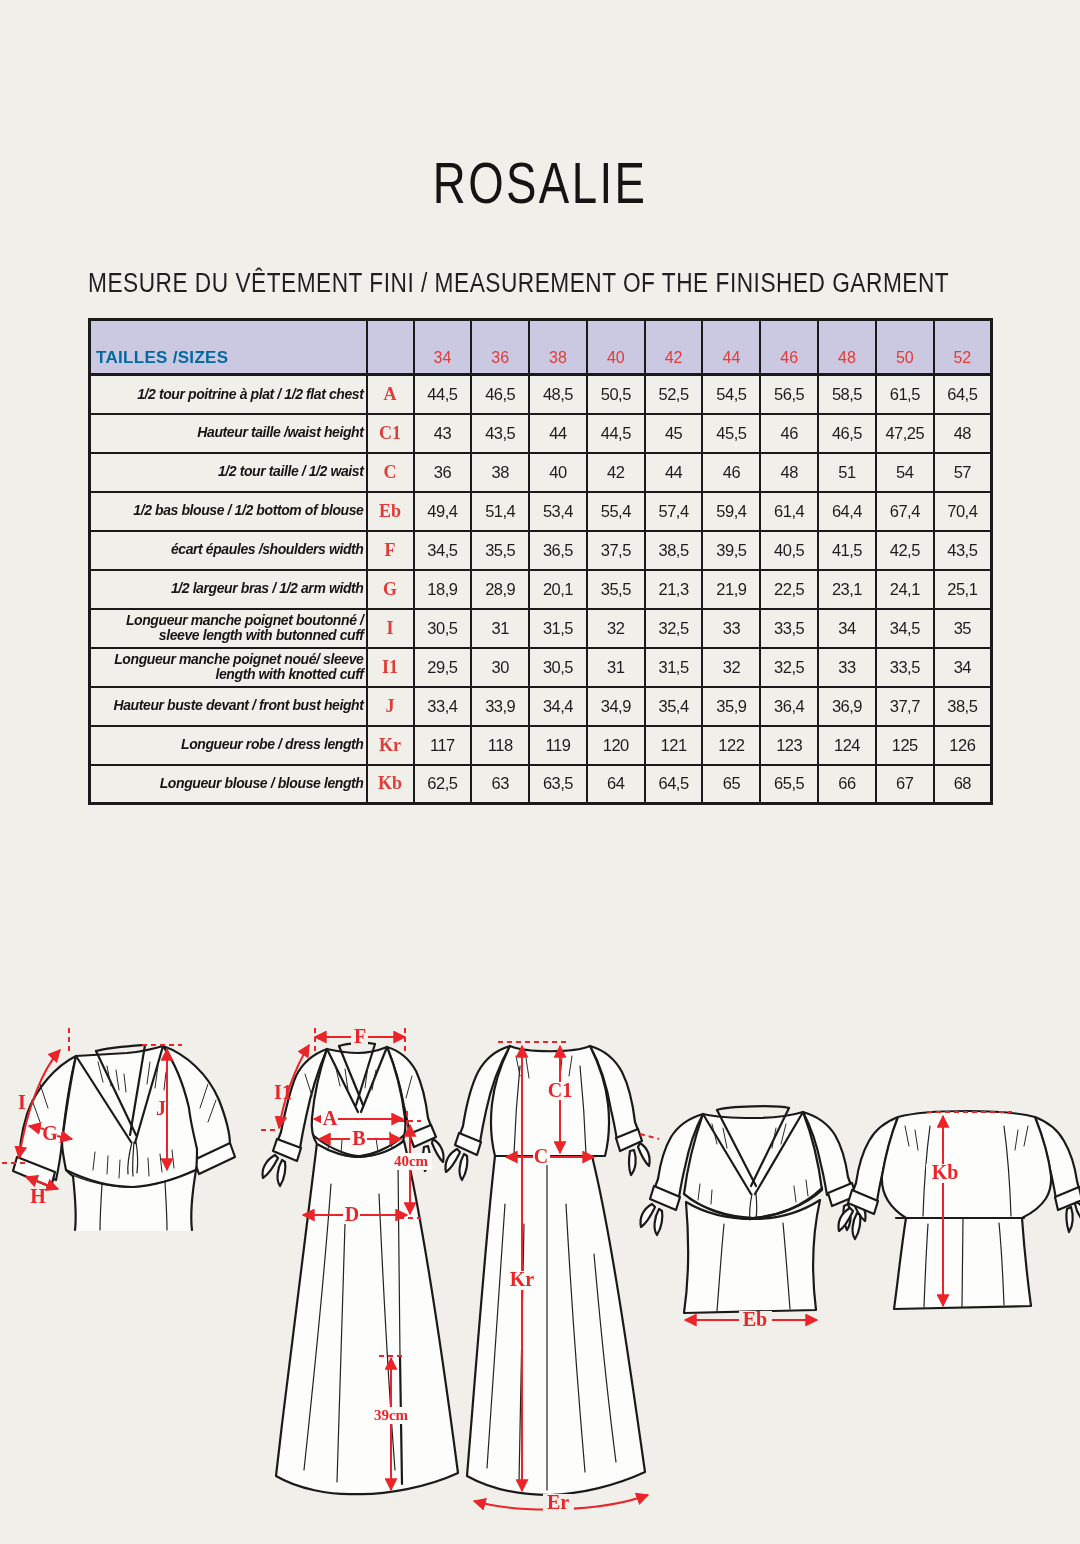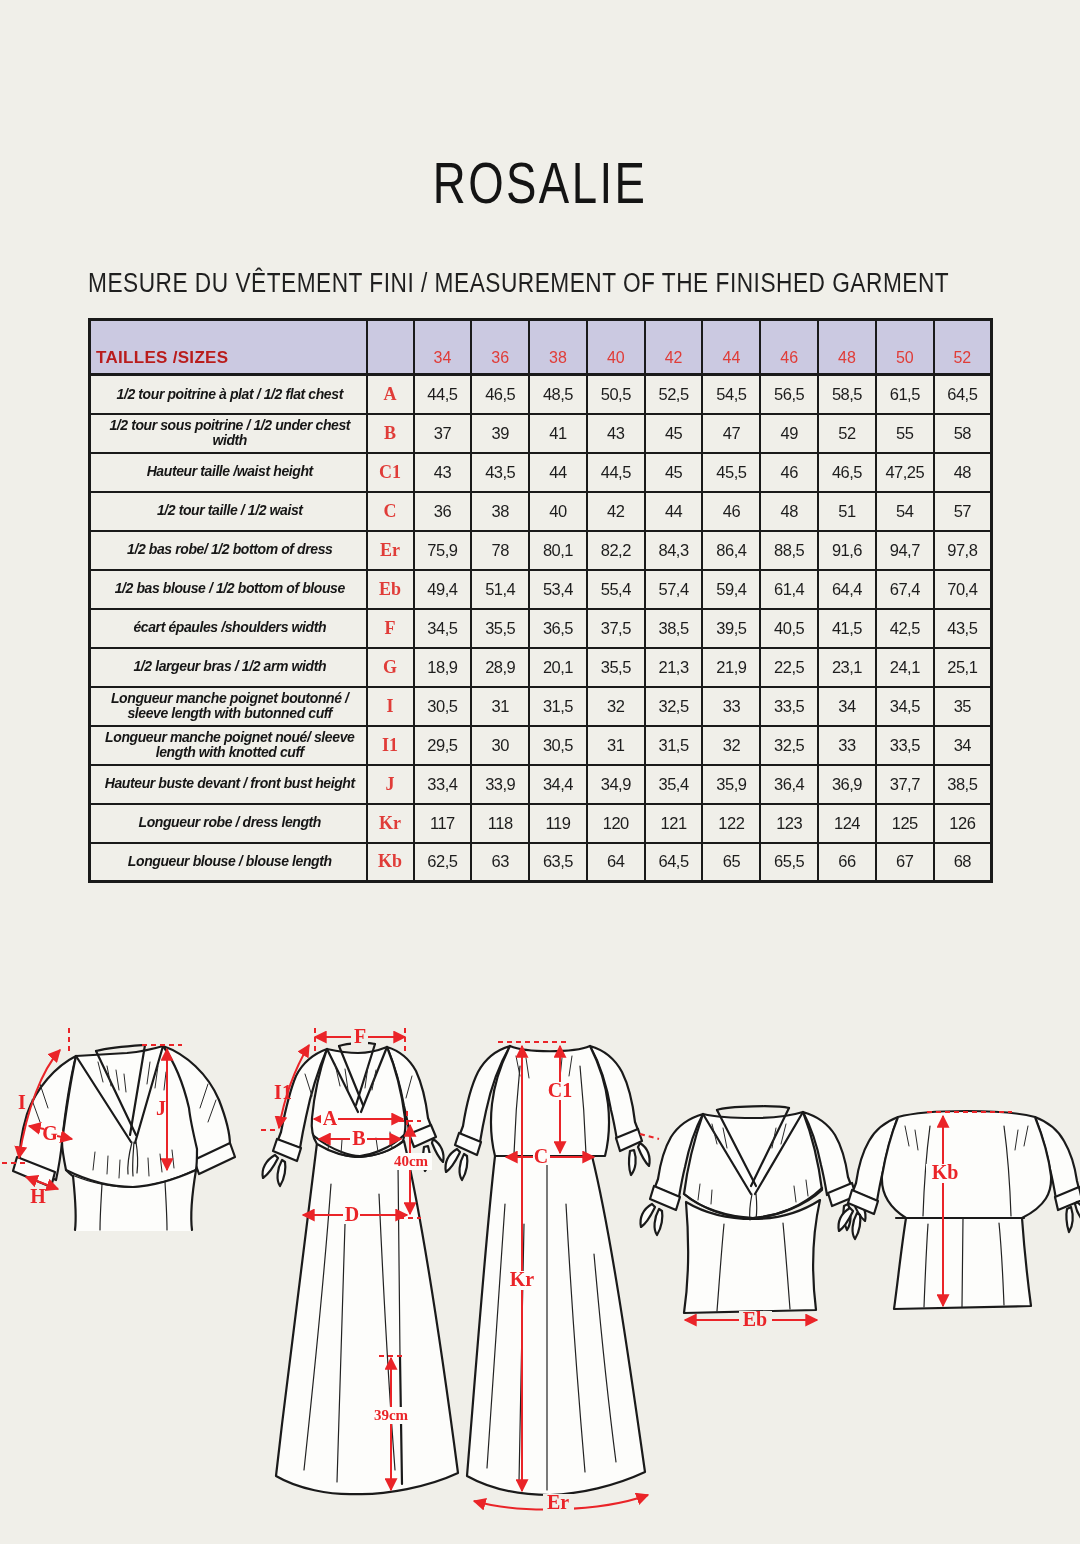--- a/index.html
+++ b/index.html
@@ -31,30 +31,30 @@
     border-collapse:collapse;table-layout:fixed;
     border:3px solid var(--ink);
   }
   table.sizes th,table.sizes td{border:2px solid var(--ink);}
   table.sizes thead th{
     background:var(--header-lavender);height:55px;vertical-align:bottom;
     border-bottom:3px solid var(--ink);
   }
   th.hl{
     text-align:left;font-size:17px;font-weight:bold;letter-spacing:0.3px;
-    padding:0 0 5px 5px;color:#b91c1c;
+    padding:0 0 5px 5px;color:#0369a1;
   }
   th.sz{
     text-align:center;font-size:16px;font-weight:400;color:var(--accent-red);
     padding-bottom:6px;
   }
   table.sizes tbody td{height:39px;}
   td.lbl{
     font-style:italic;font-weight:bold;font-size:14px;line-height:1.08;
-    letter-spacing:-0.4px;text-align:center;padding:0 2px 0 5px;color:#161616;
+    letter-spacing:-0.4px;text-align:right;padding:0 2px 0 5px;color:#161616;
   }
   td.code{
     font-family:"Liberation Serif",serif;font-weight:bold;font-size:18px;
     color:var(--accent-red);text-align:center;
   }
   td.val{
     font-size:16.5px;letter-spacing:-0.5px;text-align:center;color:#1d1d1d;
   }
   svg.diagrams{position:absolute;left:0;top:1024px;}
   .fillg{fill:#fdfdfb;stroke:#1a1a1a;stroke-width:2.2;stroke-linejoin:round;}
@@ -115,34 +115,20 @@
           <td class="val">48,5</td>
           <td class="val">50,5</td>
           <td class="val">52,5</td>
           <td class="val">54,5</td>
           <td class="val">56,5</td>
           <td class="val">58,5</td>
           <td class="val">61,5</td>
           <td class="val">64,5</td>
         </tr>
         <tr>
-          <td class="lbl">1/2 tour sous poitrine / 1/2 under chest width</td>
-          <td class="code">B</td>
-          <td class="val">37</td>
-          <td class="val">39</td>
-          <td class="val">41</td>
-          <td class="val">43</td>
-          <td class="val">45</td>
-          <td class="val">47</td>
-          <td class="val">49</td>
-          <td class="val">52</td>
-          <td class="val">55</td>
-          <td class="val">58</td>
-        </tr>
-        <tr>
           <td class="lbl">Hauteur taille /waist height</td>
           <td class="code">C1</td>
           <td class="val">43</td>
           <td class="val">43,5</td>
           <td class="val">44</td>
           <td class="val">44,5</td>
           <td class="val">45</td>
           <td class="val">45,5</td>
           <td class="val">46</td>
           <td class="val">46,5</td>
@@ -155,34 +141,20 @@
           <td class="val">36</td>
           <td class="val">38</td>
           <td class="val">40</td>
           <td class="val">42</td>
           <td class="val">44</td>
           <td class="val">46</td>
           <td class="val">48</td>
           <td class="val">51</td>
           <td class="val">54</td>
           <td class="val">57</td>
-        </tr>
-        <tr>
-          <td class="lbl">1/2 bas robe/ 1/2 bottom of dress</td>
-          <td class="code">Er</td>
-          <td class="val">75,9</td>
-          <td class="val">78</td>
-          <td class="val">80,1</td>
-          <td class="val">82,2</td>
-          <td class="val">84,3</td>
-          <td class="val">86,4</td>
-          <td class="val">88,5</td>
-          <td class="val">91,6</td>
-          <td class="val">94,7</td>
-          <td class="val">97,8</td>
         </tr>
         <tr>
           <td class="lbl">1/2 bas blouse / 1/2 bottom of blouse</td>
           <td class="code">Eb</td>
           <td class="val">49,4</td>
           <td class="val">51,4</td>
           <td class="val">53,4</td>
           <td class="val">55,4</td>
           <td class="val">57,4</td>
           <td class="val">59,4</td>

